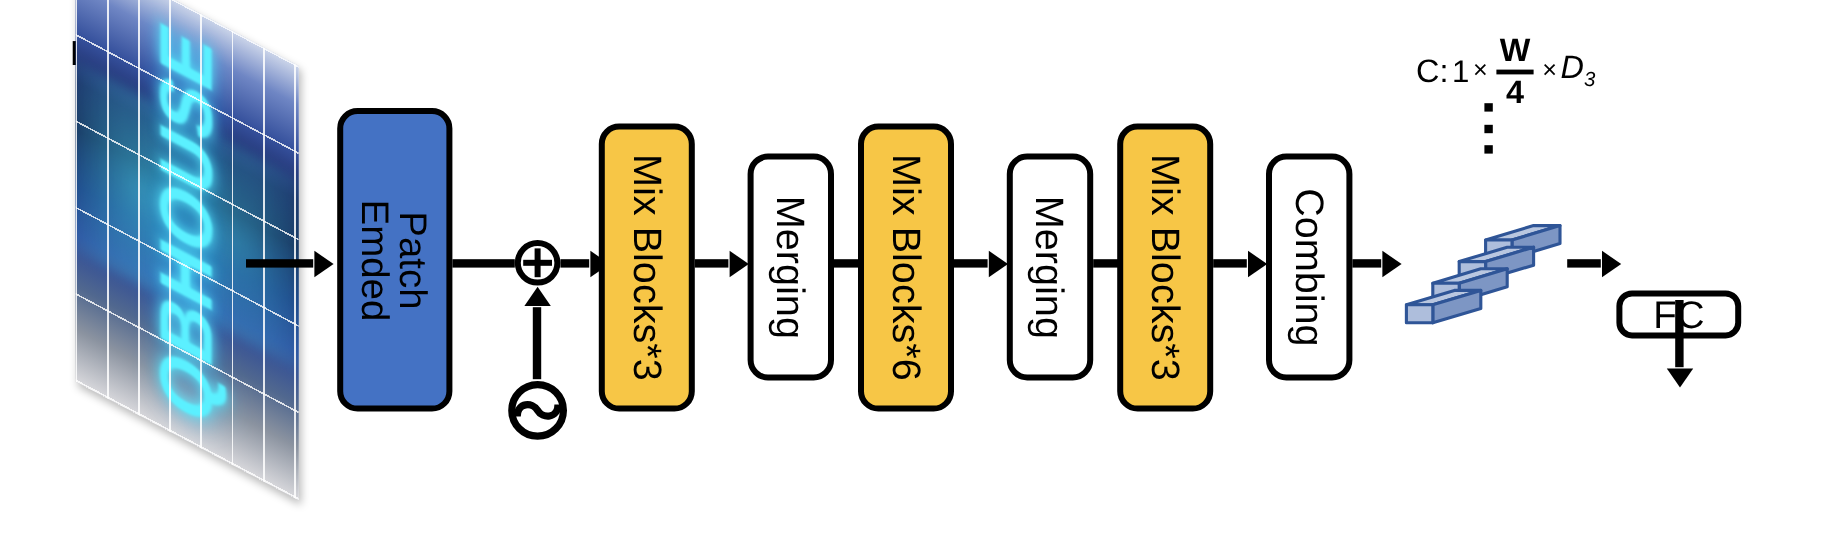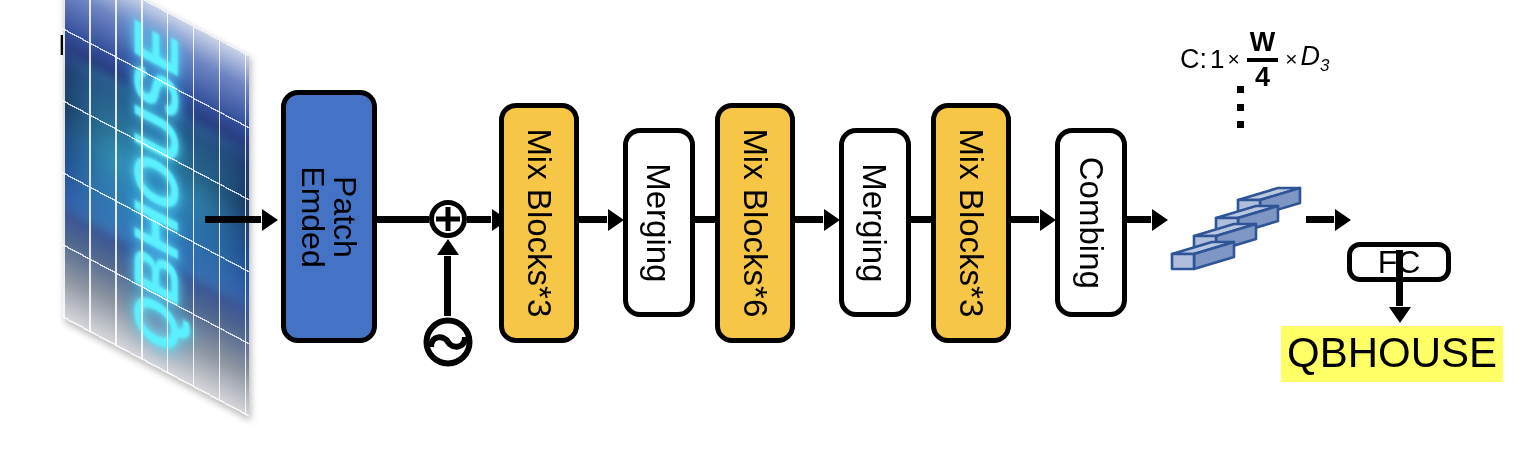--- a/index.html
+++ b/index.html
@@ -397,15 +397,14 @@
   </div>
 
   <div class="arrow-h" style="left:1306px; top:216px; width:28px;"></div>
 
   <div class="blk white" style="left:1347px; top:194px; width:104px; height:40px; border-radius:13px;margin-top:48px;">
     <div style="transform:none; font-size:32px;">FC</div>
   </div>
 
   <div class="arrow-v down" style="left:1396px; top:250px; height:56px;"></div>
 
-  <div class="out-word">QBHOUSE</div>
 
 </div>
 
 </body></html>

